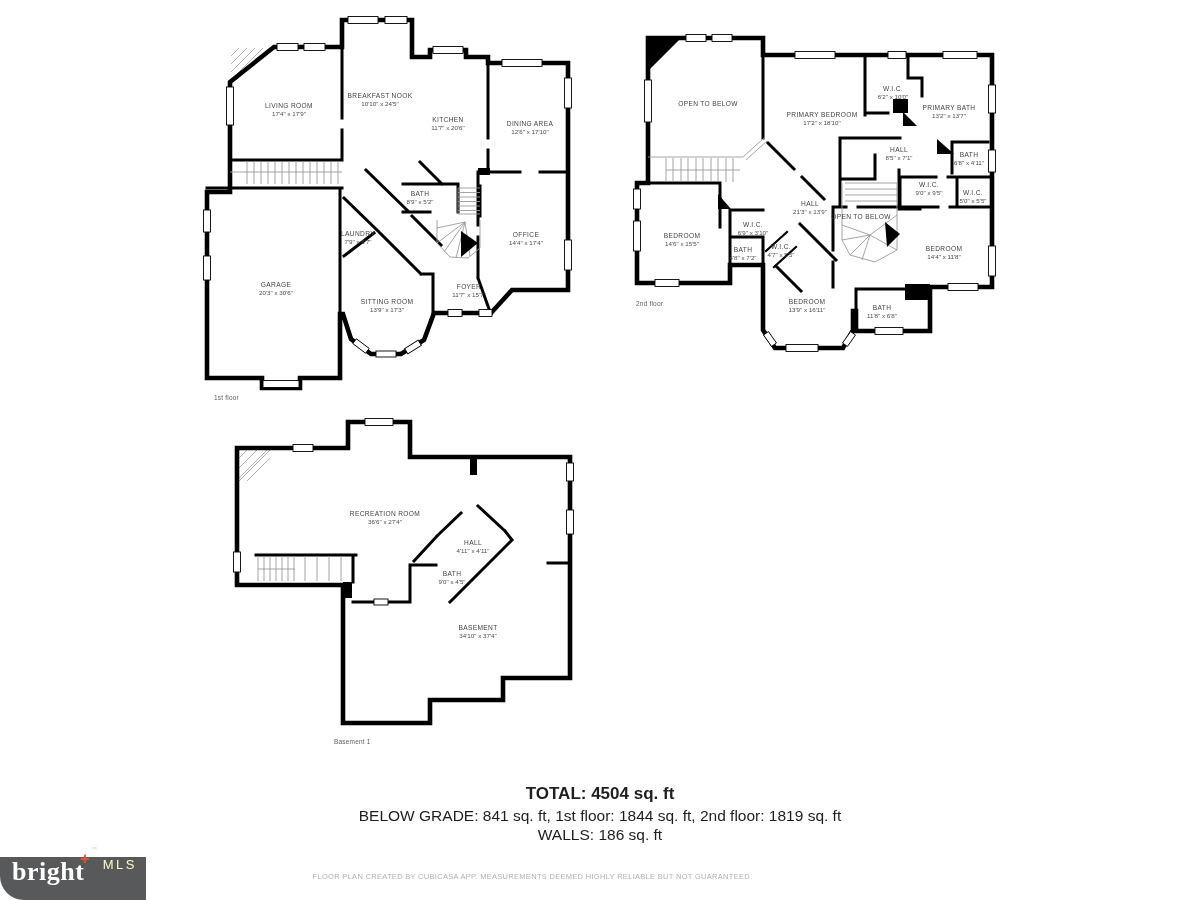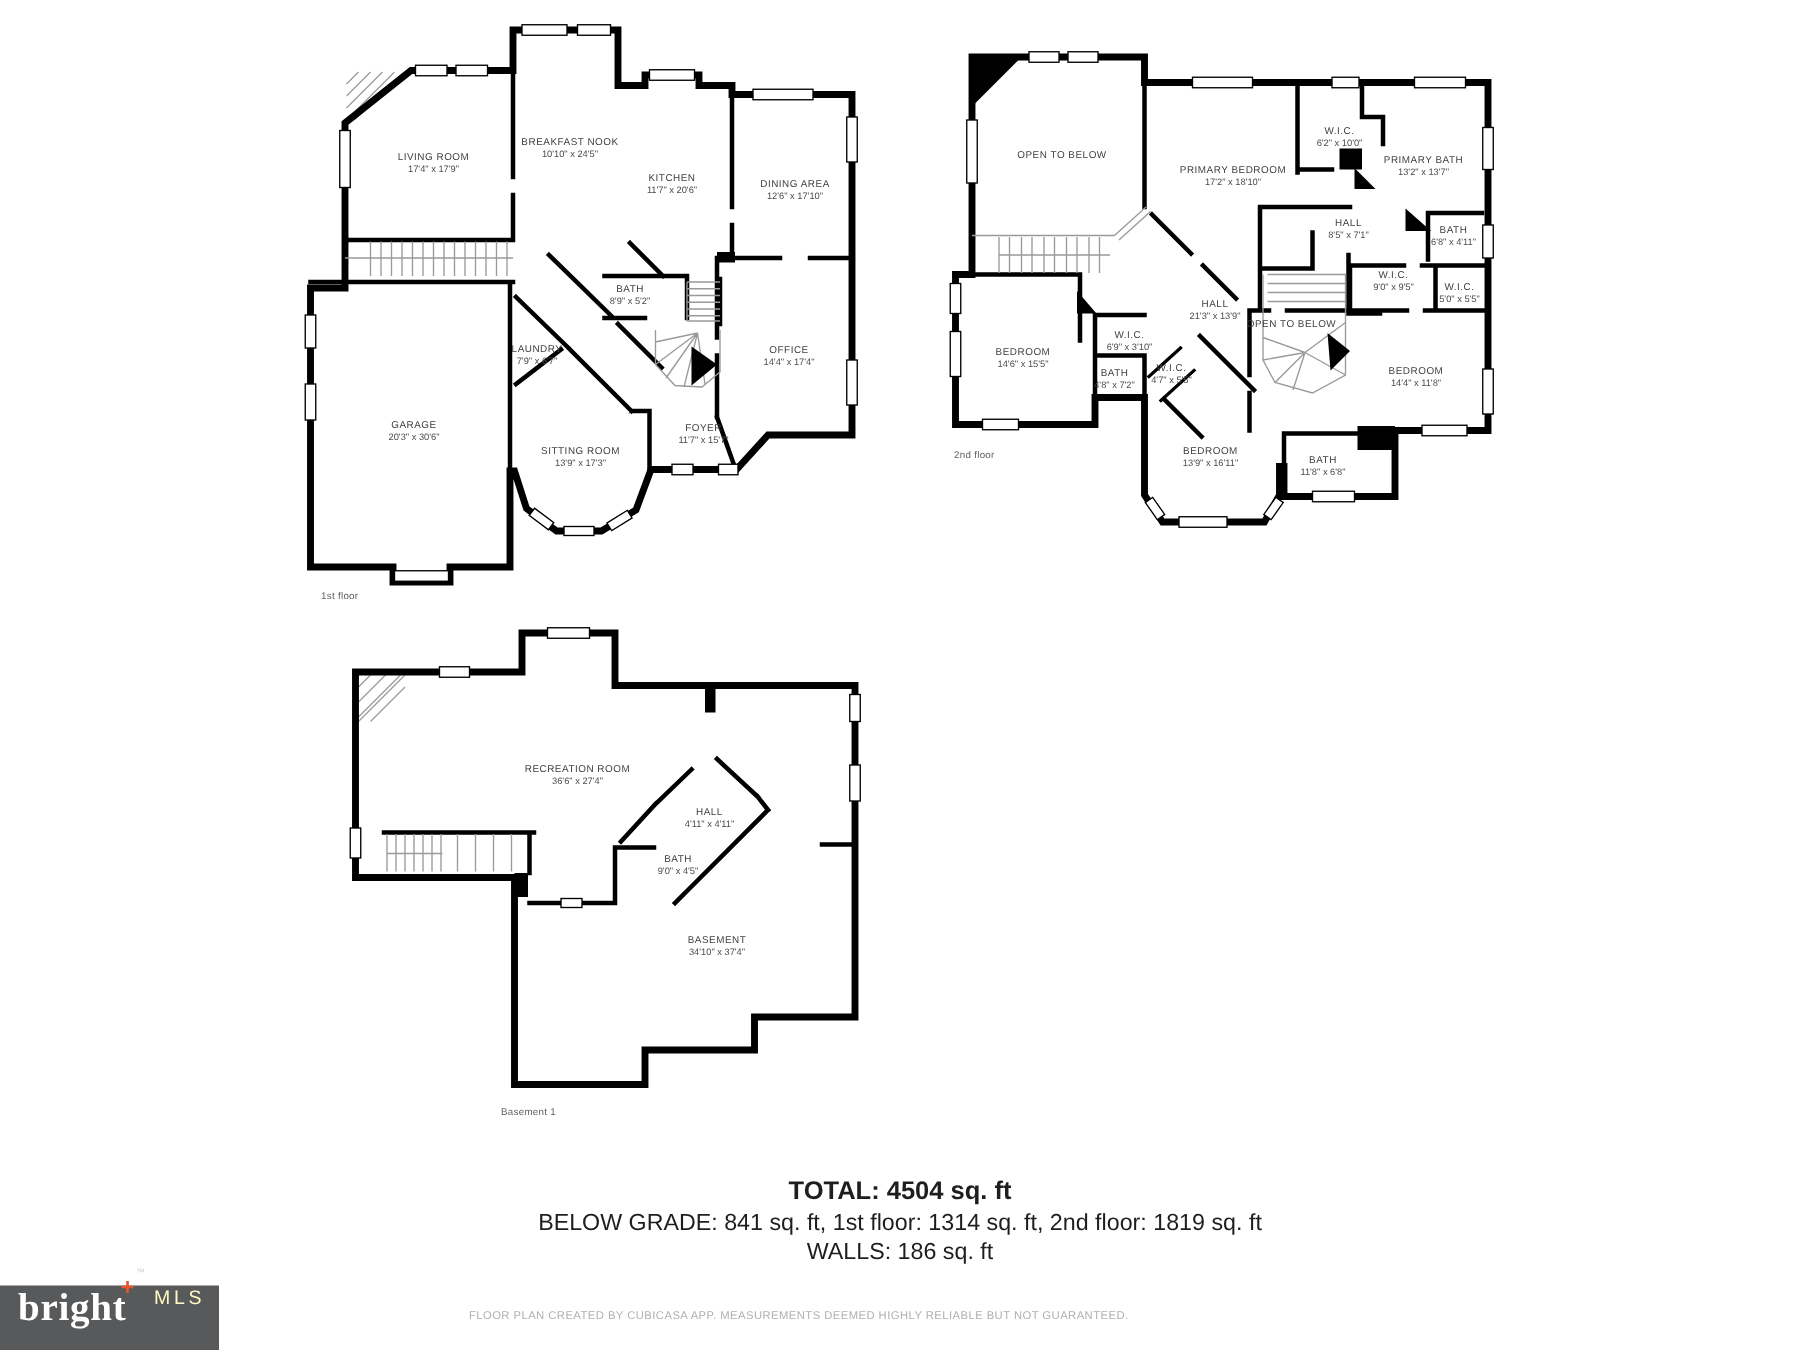--- a/index.html
+++ b/index.html
@@ -1,17 +1,17 @@
 <!DOCTYPE html>
 <html><head>
 <meta charset="utf-8">
 <style>
   html,body{margin:0;padding:0;background:#fff;}
   #stage{position:relative;width:1200px;height:900px;background:#ffffff;overflow:hidden;
-         font-family:"Liberation Sans", sans-serif;}
+         font-family:"Liberation Sans", sans-serif;border-radius:24px;}
   #walls{position:absolute;left:0;top:0;}
   .ext{fill:none;stroke:#000;stroke-width:4.6;stroke-linecap:square;}
   .int{fill:none;stroke:#000;stroke-width:3;stroke-linecap:square;}
   .thin{fill:none;stroke:#000;stroke-width:2.2;stroke-linecap:square;}
   .stair{fill:none;stroke:#9a9a9a;stroke-width:0.9;}
   .hatch{fill:none;stroke:#9a9a9a;stroke-width:0.8;}
   .blk{fill:#000;stroke:none;}
   .win{fill:#fff;stroke:#000;stroke-width:0.9;}
   .room{position:absolute;transform:translate(-50%,-50%);text-align:center;white-space:nowrap;
         color:#3f3f3f;line-height:1.15;}
@@ -262,21 +262,21 @@
     <div class="d">9'0" x 4'5"</div>
   </div>
   <div class="room" style="left:478px;top:631px">
     <div class="n">BASEMENT</div>
     <div class="d">34'10" x 37'4"</div>
   </div>
   <div class="cap" style="left:334px;top:738px">Basement 1</div>
 
   <div id="summary">
     <div class="t1">TOTAL: 4504 sq. ft</div>
-    <div class="t2">BELOW GRADE: 841 sq. ft, 1st floor: 1314 sq. ft, 2nd floor: 1819 sq. ft</div>
+    <div class="t2">BELOW GRADE: 841 sq. ft, 1st floor: 1844 sq. ft, 2nd floor: 1819 sq. ft</div>
     <div class="t2">WALLS: 186 sq. ft</div>
   </div>
   <div id="disclaimer">FLOOR PLAN CREATED BY CUBICASA APP. MEASUREMENTS DEEMED HIGHLY RELIABLE BUT NOT GUARANTEED.</div>
 
   <div id="logo">
     <span class="b">bright</span>
     <span class="p">+</span>
     <span class="tm">™</span>
     <span class="m">MLS</span>
   </div>

